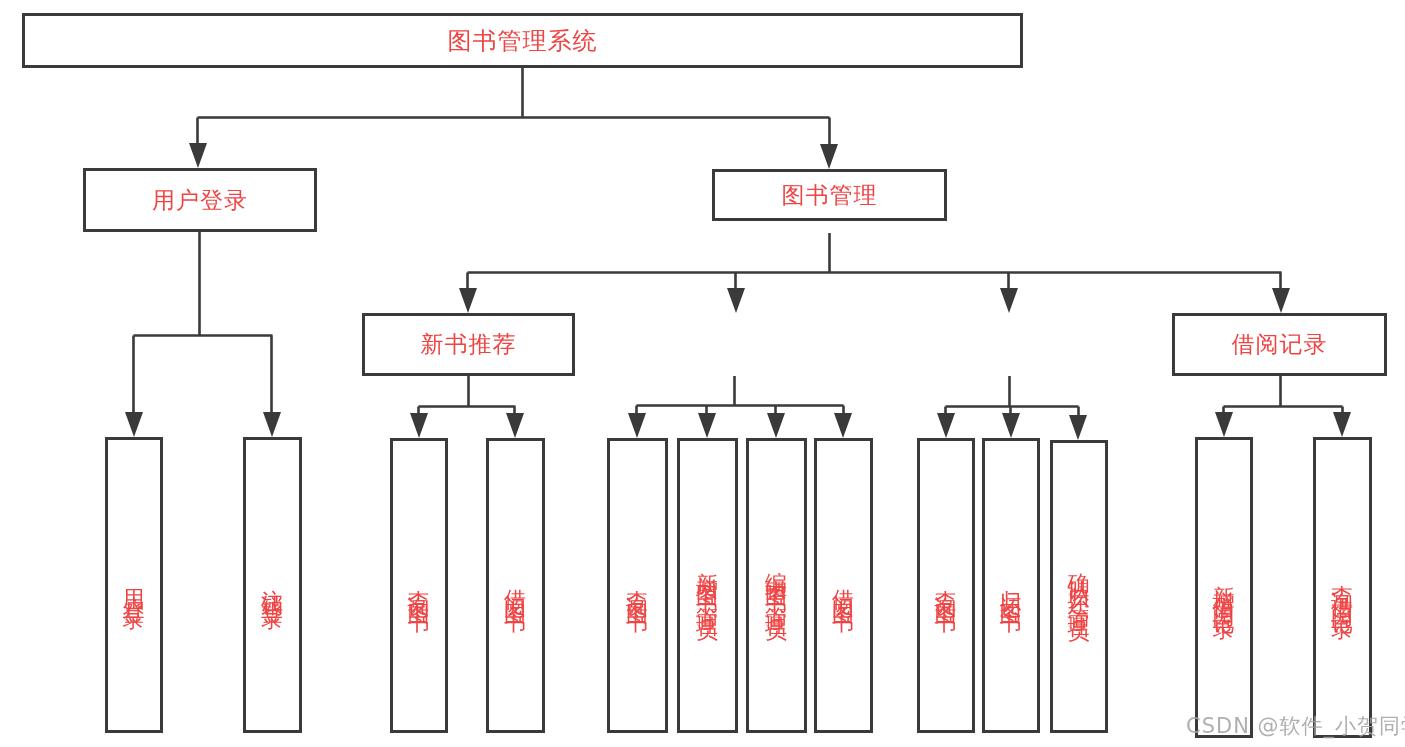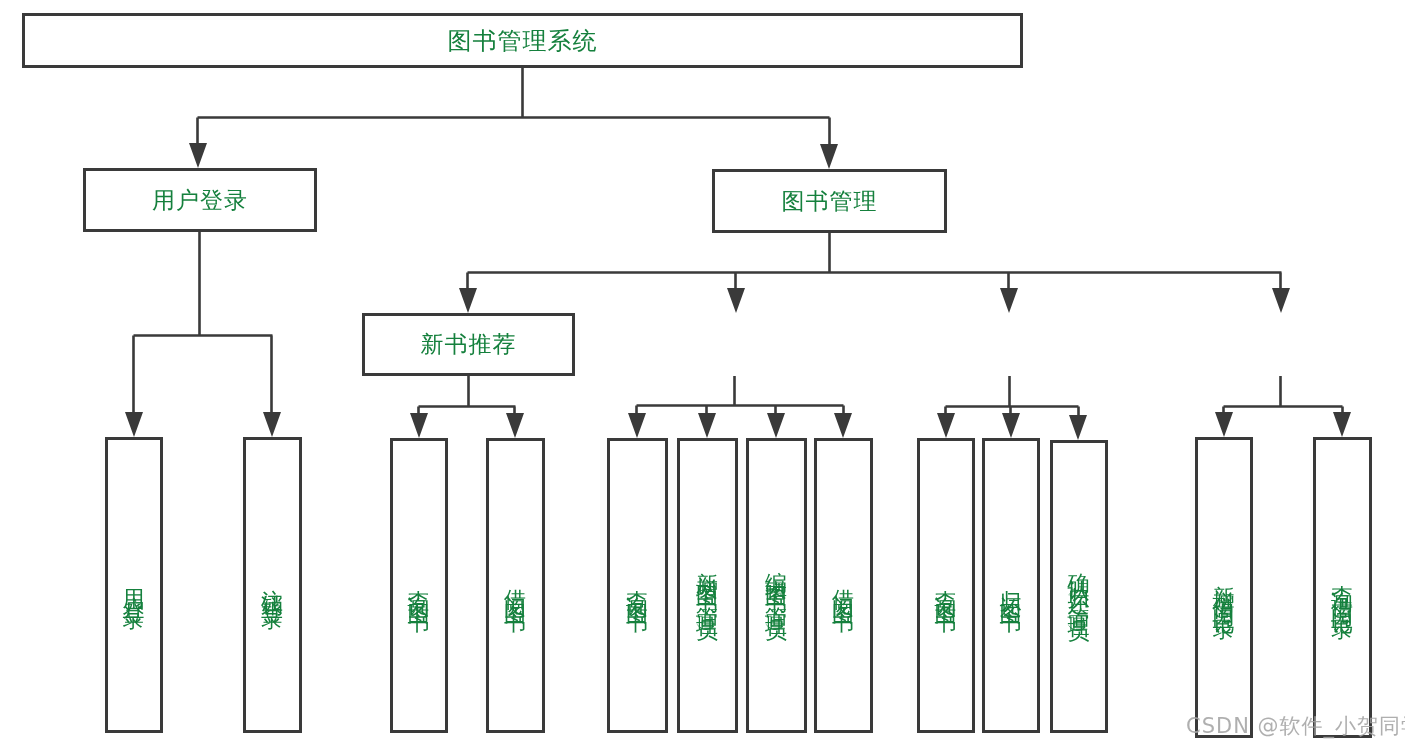--- a/index.html
+++ b/index.html
@@ -28,21 +28,21 @@
   }
   .connector-layer path.arrow {
     fill: #3a3a3a;
     stroke: none;
   }
   .node {
     position: absolute;
     box-sizing: border-box;
     background: #ffffff;
     border: 3px solid #3a3a3a;
-    color: #15803d;
+    color: #ef4444;
     display: flex;
     align-items: center;
     justify-content: center;
     z-index: 1;
   }
   .node.hbox {
     font-size: 23px;
     letter-spacing: 1px;
     white-space: nowrap;
   }
@@ -93,23 +93,24 @@
     <path class="line" d="M1009.5 376 V406.5 M945.5 406.5 H1078.5 M945.5 406.5 V414 M1010.5 406.5 V414 M1078.5 406.5 V416"></path>
     <path class="arrow" d="M946 438 L937 413 L955 413 Z M1011 438 L1002 413 L1020 413 Z M1078 440 L1069 415 L1087 415 Z"></path>
 
     <path class="line" d="M1280.5 376 V406.5 M1223.5 406.5 H1342.5 M1223.5 406.5 V414 M1342.5 406.5 V414"></path>
     <path class="arrow" d="M1224 437 L1215 412 L1233 412 Z M1342 437 L1333 412 L1351 412 Z"></path>
   </svg>
 
   <div class="node hbox root-box" style="left:22px; top:13px; width:1001px; height:55px;">图书管理系统</div>
 
   <div class="node hbox" style="left:83px; top:168px; width:234px; height:64px;">用户登录</div>
-  <div class="node hbox" style="left:712px; top:169px; width:235px; height:64px;">图书管理</div>
+  <div class="node hbox" style="left:712px; top:169px; width:235px; height:52px;">图书管理</div>
 
   <div class="node hbox" style="left:362px; top:313px; width:213px; height:63px;">新书推荐</div>
+  <div class="node hbox" style="left:1172px; top:313px; width:215px; height:63px;">借阅记录</div>
 
   <div class="node leaf" style="left:105px; top:437px; width:58px; height:296px;">
     <span>用户登录</span>
   </div>
   <div class="node leaf" style="left:243px; top:437px; width:59px; height:296px;">
     <span>注销登录</span>
   </div>
 
   <div class="node leaf" style="left:390px; top:438px; width:58px; height:295px;">
     <span>查询图书</span>

